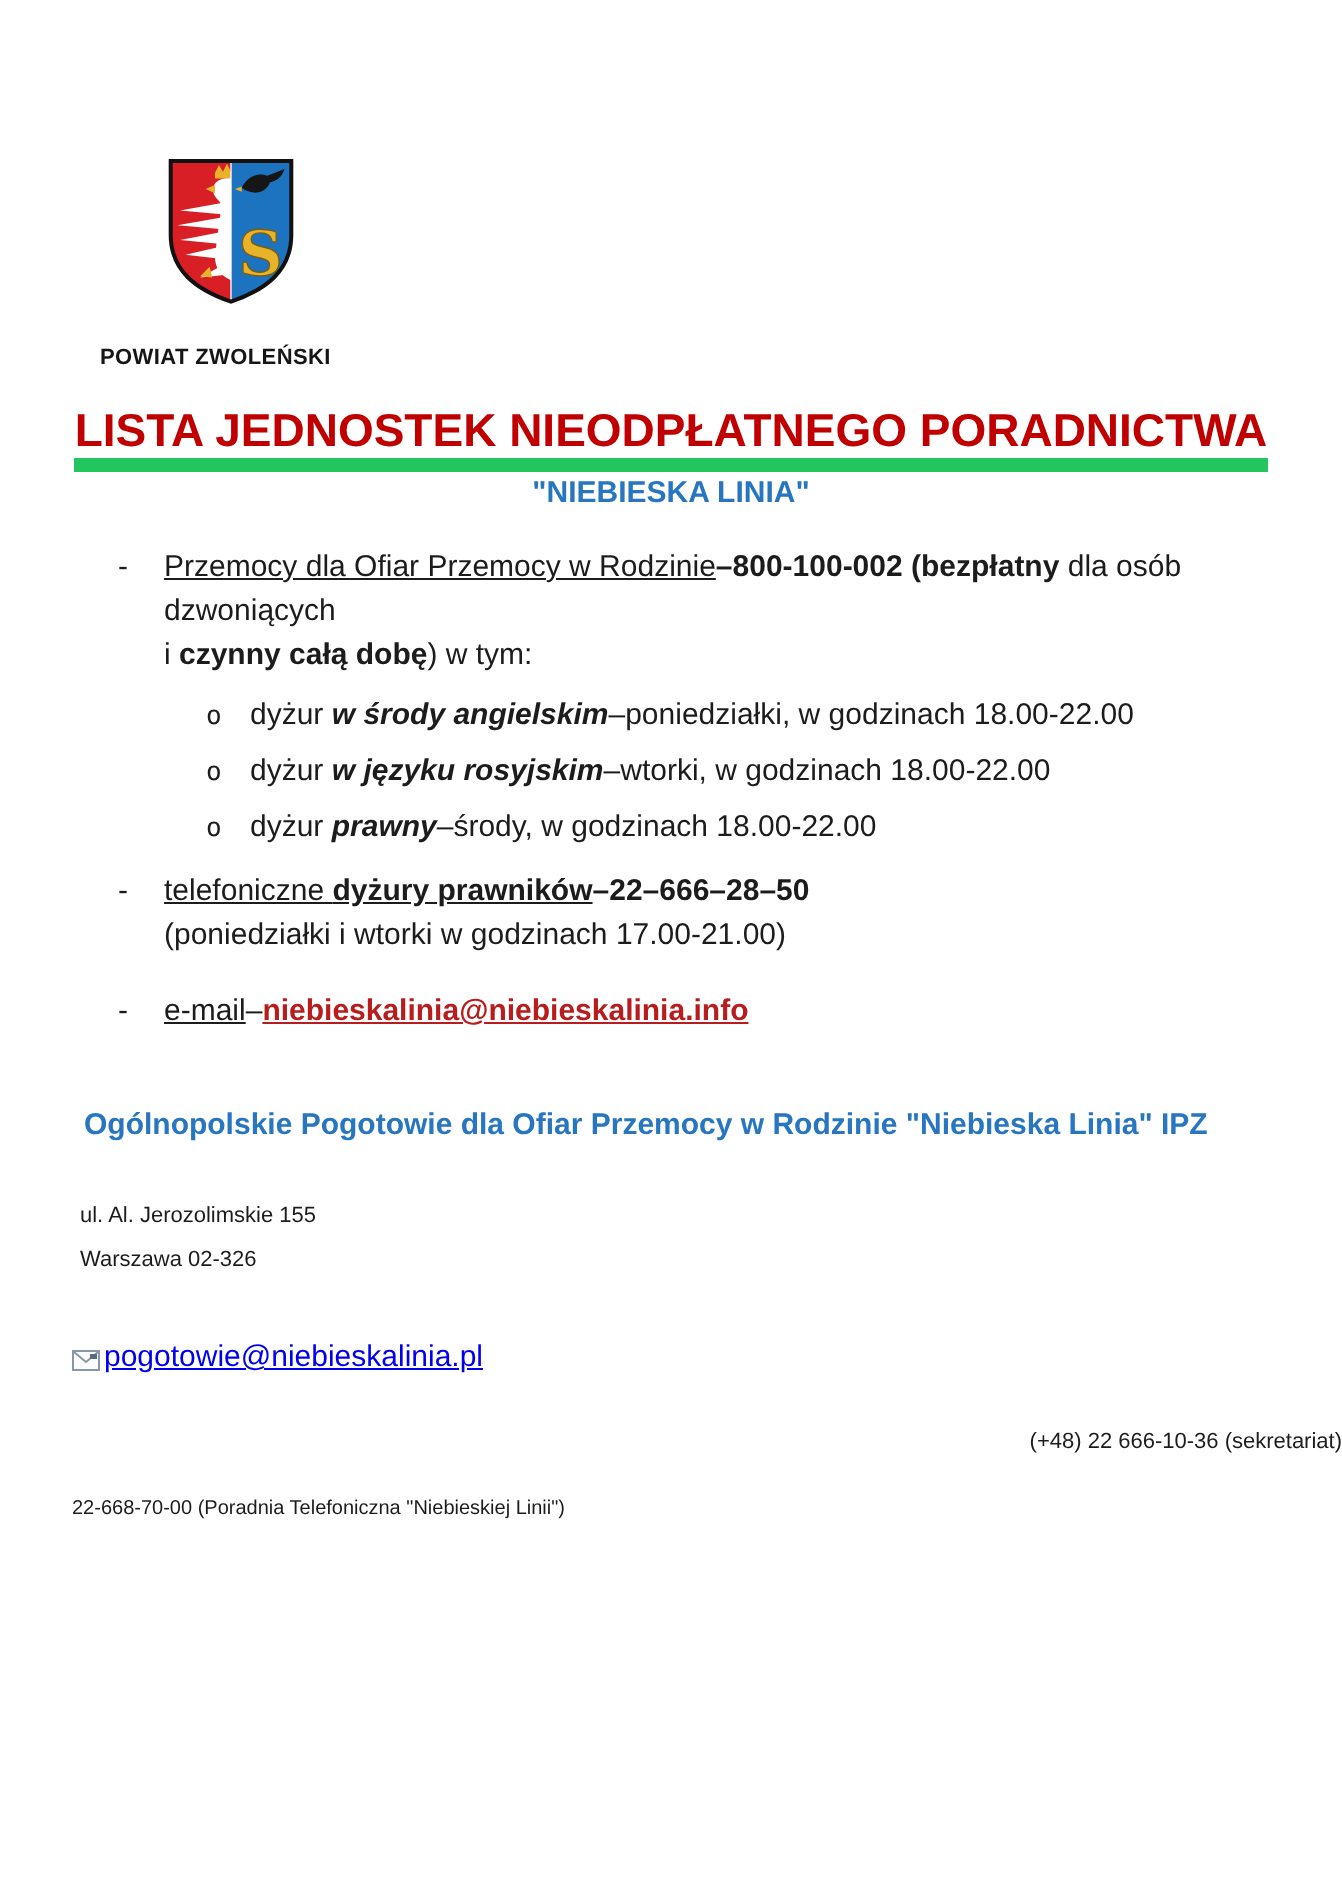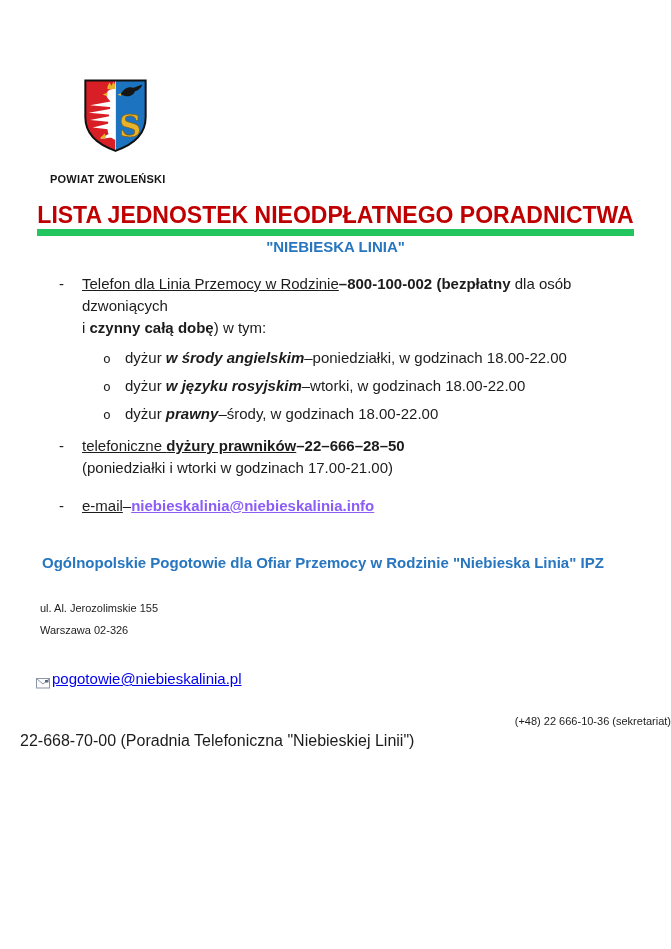--- a/index.html
+++ b/index.html
@@ -27,29 +27,29 @@
   .item-gap2{margin-top:10px;}
   .item-gap3{margin-top:16px;}
   .sub-item{position:relative;padding-left:125px;padding-right:12px;font-size:15px;line-height:22px;}
   .sub-gap1{margin-top:8px;}
   .sub-gap{margin-top:6px;}
   .sub-marker{position:absolute;left:103px;top:1px;font-size:13px;font-family:"DejaVu Sans Mono",monospace;color:#1c1c1c;}
   .u{text-decoration:underline;}
   .b{font-weight:700;}
   .ub{font-weight:700;text-decoration:underline;}
   .bi{font-weight:700;font-style:italic;}
-  .link-bold{color:#8b5cf6;font-weight:700;text-decoration:underline;cursor:pointer;}
+  .link-bold{color:#b91c1c;font-weight:700;text-decoration:underline;cursor:pointer;}
   .link{color:#0000EE;text-decoration:underline;cursor:pointer;}
   
   .org-heading{margin-top:36px;padding-left:42px;font-size:15px;font-weight:700;color:#2776BF;line-height:20px;}
   .address{margin-top:24px;padding-left:40px;font-size:11px;line-height:22px;}
-  .email-row{margin-top:28px;padding-left:36px;font-size:15px;line-height:20px;display:flex;align-items:flex-end;}
+  .email-row{margin-top:28px;padding-left:36px;font-size:15px;line-height:20px;display:flex;align-items:center;}
   .env-icon{margin-top:3px;margin-right:2px;flex:0 0 auto;}
   .phone1{margin-top:22px;padding-left:26px;font-size:11px;line-height:20px;text-align:right;}
-  .phone2{padding-left:20px;font-size:16px;line-height:20px;}
+  .phone2{margin-top:14px;padding-left:36px;font-size:10px;line-height:20px;}
 </style>
 </head>
 <body>
 
 <div class="page">
 
   <svg class="crest" viewBox="0 0 100 112">
     <path d="M50,3 L95,3 L95,58 C95,85 76,99 50,108 Z" fill="#1C74C0"></path>
     <path d="M5,3 L50,3 L50,108 C24,99 5,85 5,58 Z" fill="#D81F26"></path>
 
@@ -76,21 +76,21 @@
 
     <h1 class="title"><span class="title-inner">LISTA JEDNOSTEK NIEODPŁATNEGO PORADNICTWA</span></h1>
 
     <div class="subtitle2">"NIEBIESKA LINIA"</div>
 
 
     <div class="dash-list">
 
       <div class="dash-item">
         <span class="marker">-</span>
-        <div><span class="u">Telefon dla Linia Przemocy w Rodzinie</span><span class="b">–800-100-002</span> <span class="b">(bezpłatny</span><span> dla osób dzwoniących</span></div>
+        <div><span class="u">Przemocy dla Ofiar Przemocy w Rodzinie</span><span class="b">–800-100-002</span> <span class="b">(bezpłatny</span><span> dla osób dzwoniących</span></div>
         <div><span>i </span><span class="b">czynny całą dobę</span><span>) w tym:</span></div>
       </div>
 
       <div class="sub-item sub-gap1">
         <span class="sub-marker">o</span>
         <span>dyżur </span><span class="bi">w środy angielskim</span><span>–poniedziałki, w godzinach 18.00-22.00</span>
       </div>
       <div class="sub-item sub-gap">
         <span class="sub-marker">o</span>
         <span>dyżur </span><span class="bi">w języku rosyjskim</span><span>–wtorki, w godzinach 18.00-22.00</span>

